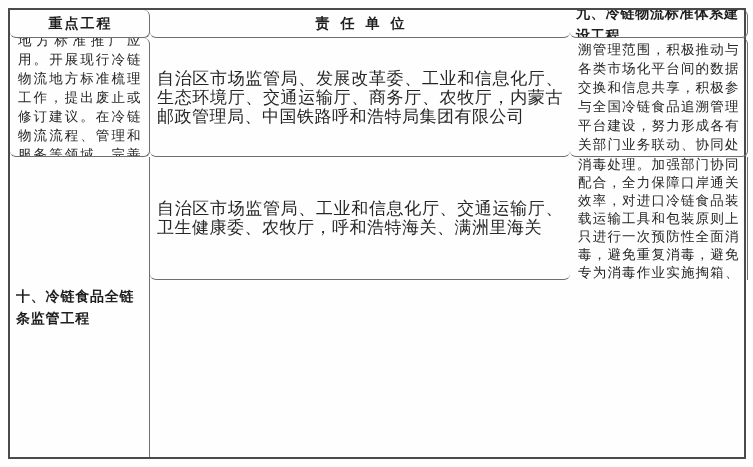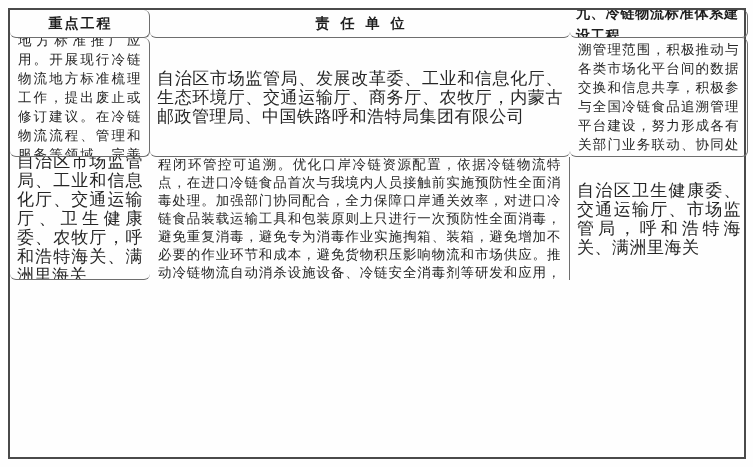--- a/index.html
+++ b/index.html
@@ -83,29 +83,27 @@
     <div class="cell head head-unit bb">责任单位</div>
 
     <div class="cell project-cell br bb">九、冷链物流标准体系建设工程</div>
     <div class="cell content-cell br bb">
       <p>加强冷链物流国家标准、行业标准、地方标准推广应用。开展现行冷链物流地方标准梳理工作，提出废止或修订建议。在冷链物流流程、管理和服务等领域，完善企业、行业急需的标准。</p>
     </div>
     <div class="cell unit-cell bb">
       <p>自治区市场监管局、发展改革委、工业和信息化厅、生态环境厅、交通运输厅、商务厅、农牧厅，内蒙古邮政管理局、中国铁路呼和浩特局集团有限公司</p>
     </div>
 
+    <div class="cell project-cell project-span br">十、冷链食品全链条监管工程</div>
 
     <div class="cell content-cell br bb">
       <p>1. 冷链食品追溯监管体系建设工程。依托“蒙冷链”食品追溯系统，逐步将内贸冷链食品流通纳入追溯管理范围，积极推动与各类市场化平台间的数据交换和信息共享，积极参与全国冷链食品追溯管理平台建设，努力形成各有关部门业务联动、协同处置和共治共享的冷链物流监管体系，实现多层次、多系统、跨区域冷链物流追溯闭环。</p>
     </div>
     <div class="cell unit-cell bb">
       <p>自治区市场监管局、工业和信息化厅、交通运输厅、卫生健康委、农牧厅，呼和浩特海关、满洲里海关</p>
     </div>
 
     <div class="cell content-cell dense br">
       <p>2. 进口冷链食品预防性消毒优化工程。开展口岸查验、交通运输、掏箱入库、批发零售等环节预防性全面消毒工作，推进全流程闭环管控可追溯。优化口岸冷链资源配置，依据冷链物流特点，在进口冷链食品首次与我境内人员接触前实施预防性全面消毒处理。加强部门协同配合，全力保障口岸通关效率，对进口冷链食品装载运输工具和包装原则上只进行一次预防性全面消毒，避免重复消毒，避免专为消毒作业实施掏箱、装箱，避免增加不必要的作业环节和成本，避免货物积压影响物流和市场供应。推动冷链物流自动消杀设施设备、冷链安全消毒剂等研发和应用，创新消毒方式方法，优化消毒流程，提高消杀效率，保证受检进口冷链食品品质。</p>
     </div>
-    <div class="cell unit-cell">
-      <p>自治区卫生健康委、交通运输厅、市场监管局，呼和浩特海关、满洲里海关</p>
-    </div>
 
   </div>
 </div>
 
 </body></html>

